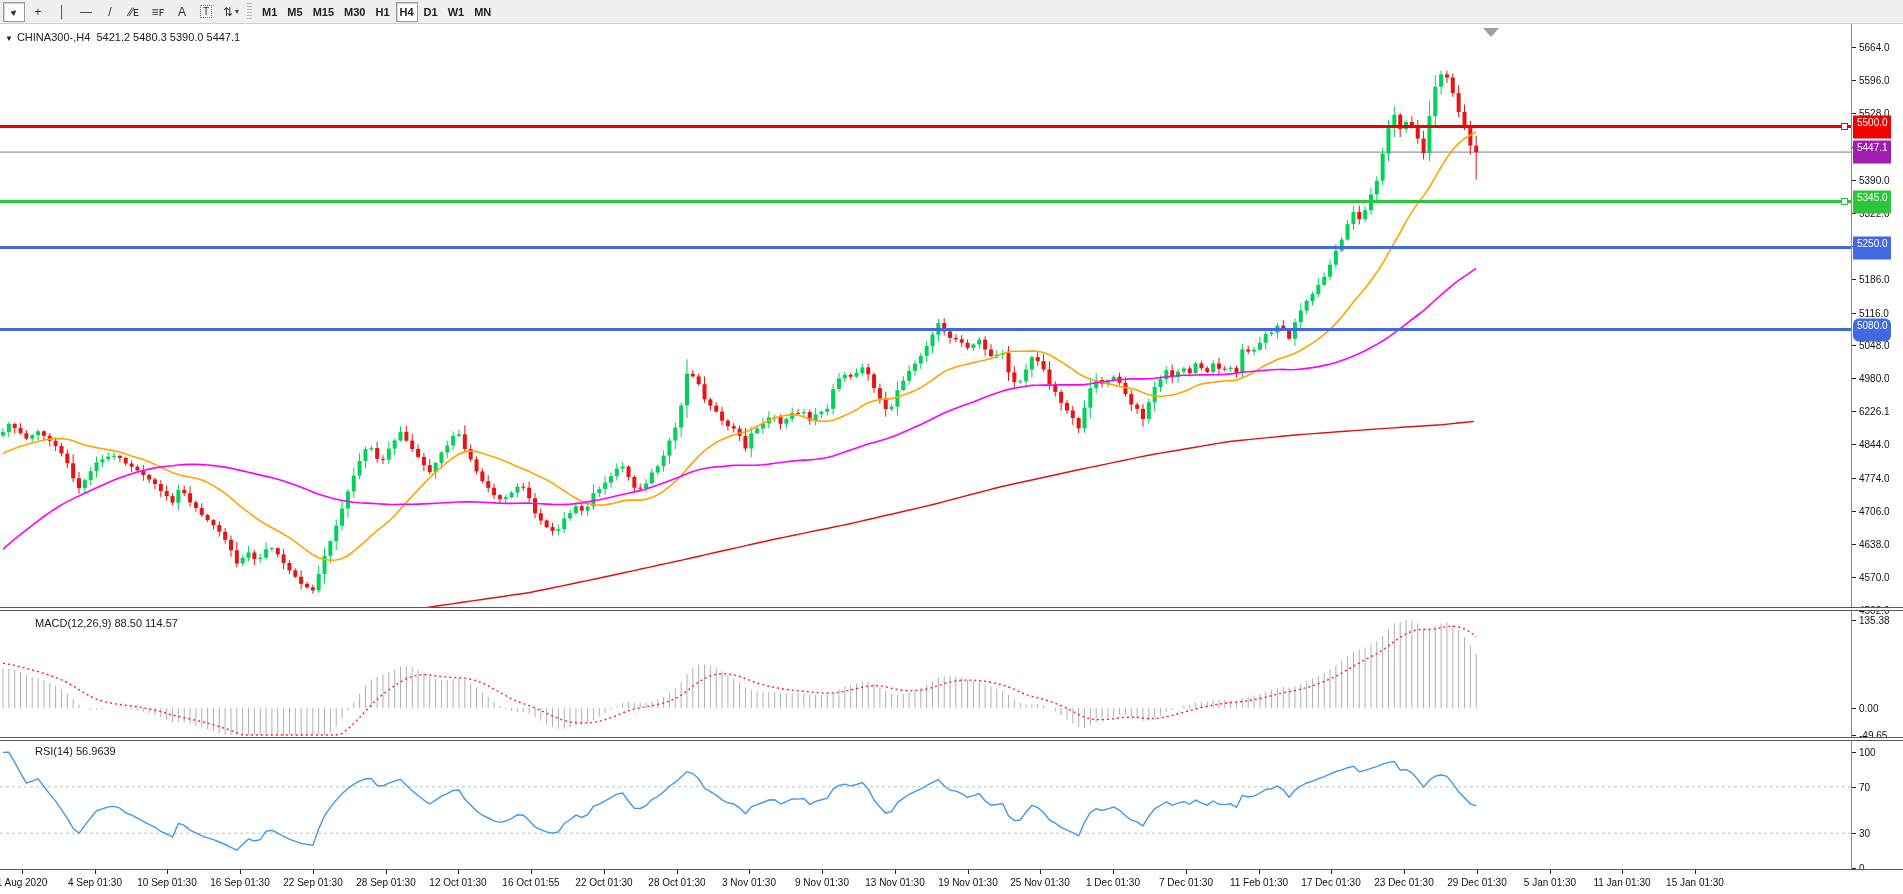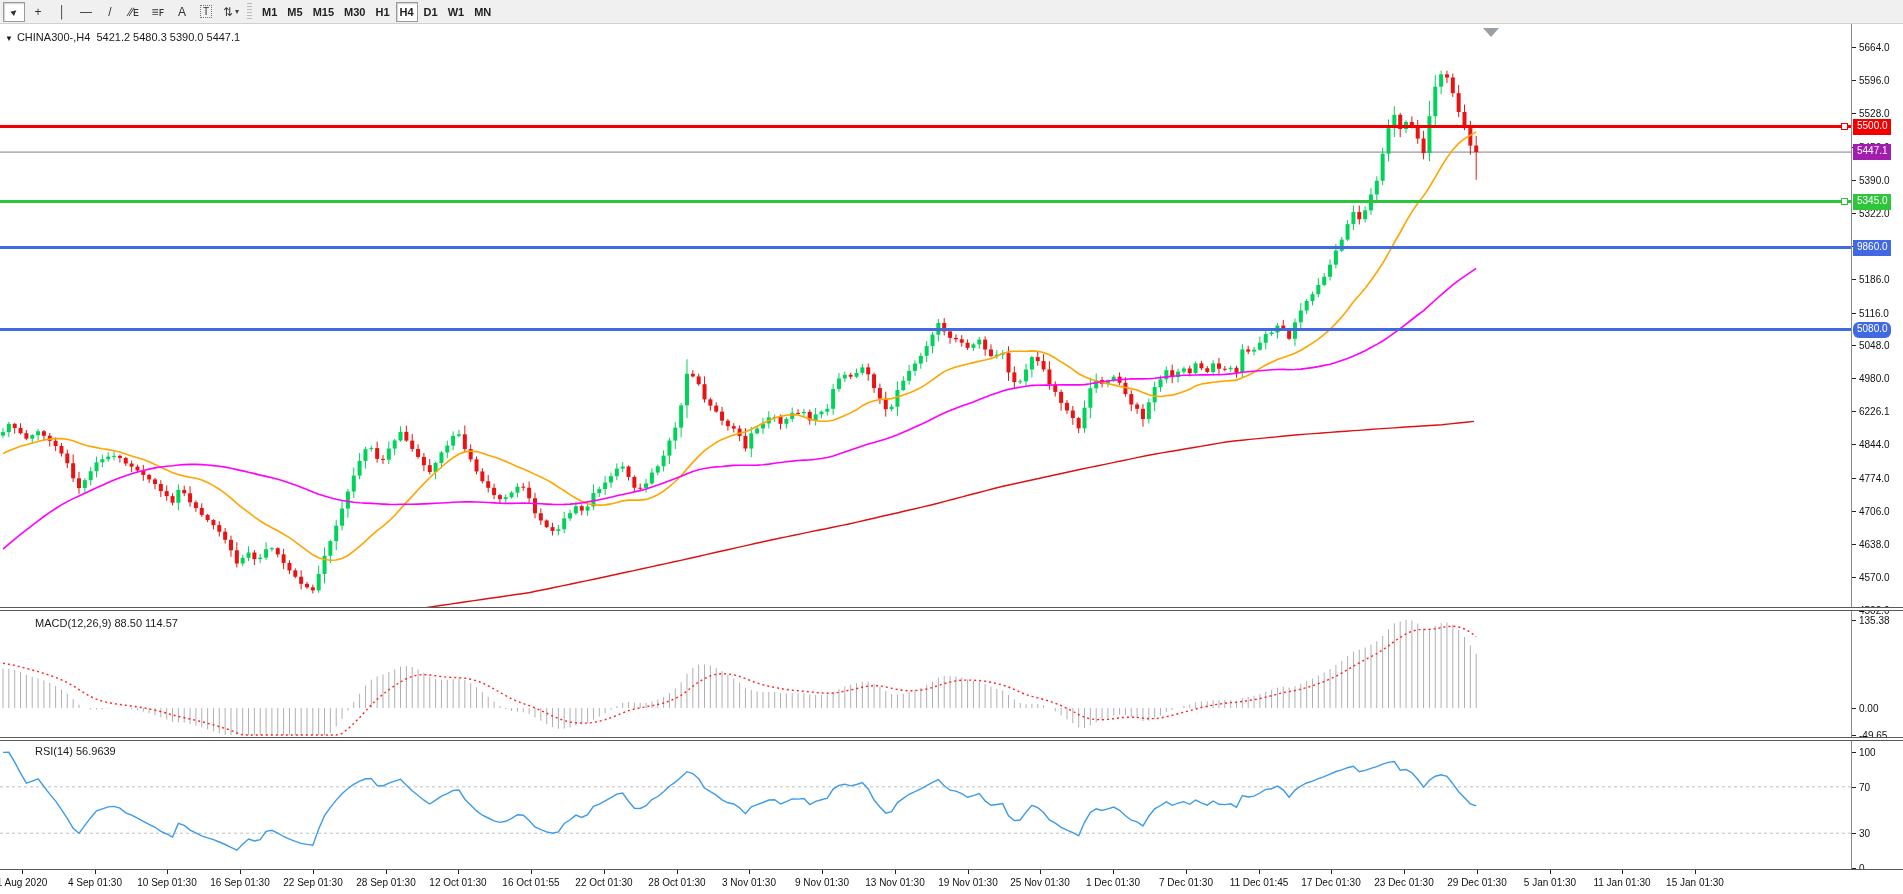--- a/index.html
+++ b/index.html
@@ -17,21 +17,21 @@
   .dd{font-size:8px;color:#444;margin-left:2px;}
   .tlabel-box{border:1px dotted #777;padding:0 2px;font-size:10px;}
   
   .pane{position:absolute;left:0;background:#fff;}
   .sep{position:absolute;left:0;width:1903px;height:4px;background:#fff;
        border-top:1px solid #5a5a5a;border-bottom:1px solid #5a5a5a;box-sizing:border-box;z-index:30;}
   #axis-border{position:absolute;left:1851px;top:24px;width:1px;height:870px;background:#8a8a8a;z-index:25;}
   .axis-label{position:absolute;left:1859px;transform:translateY(-50%);font-size:10px;color:#111;white-space:nowrap;}
   .axis-tick{position:absolute;left:1851px;width:5px;height:1px;background:#222;}
   .price-tag{position:absolute;left:1853px;transform:translateY(-50%);color:#fff;font-size:10px;
-             padding:1px 3px 4px 4px;white-space:nowrap;z-index:40;}
+             padding:1px 3px 11px 4px;white-space:nowrap;z-index:40;}
   .hline{position:absolute;left:0;width:1851px;z-index:20;}
   .endpoint{position:absolute;width:7px;height:7px;background:#fff;box-sizing:border-box;z-index:21;}
   .ind-label{position:absolute;left:3px;font-size:11px;color:#1a1a1a;z-index:15;white-space:pre;margin-left:32px;}
   #chart-title{position:absolute;left:5px;top:31px;font-size:11px;color:#1a1a1a;z-index:15;}
   #chart-title .tri{font-size:8px;margin-right:4px;}
   #shift-marker{position:absolute;left:1483px;top:28px;width:0;height:0;z-index:22;
                 border-left:8px solid transparent;border-right:8px solid transparent;border-top:9px solid #9aa0a6;}
   #annotation{position:absolute;left:1546px;top:413px;font-size:35px;font-weight:bold;color:#f52222;
               z-index:45;letter-spacing:1px;font-family:"Liberation Sans",sans-serif;}
   
@@ -952,21 +952,21 @@
     <div class="x-label" style="left:895px">13 Nov 01:30</div>
       <div class="x-tick" style="left:968px"></div>
     <div class="x-label" style="left:968px">19 Nov 01:30</div>
       <div class="x-tick" style="left:1040px"></div>
     <div class="x-label" style="left:1040px">25 Nov 01:30</div>
       <div class="x-tick" style="left:1113px"></div>
     <div class="x-label" style="left:1113px">1 Dec 01:30</div>
       <div class="x-tick" style="left:1186px"></div>
     <div class="x-label" style="left:1186px">7 Dec 01:30</div>
       <div class="x-tick" style="left:1259px"></div>
-    <div class="x-label" style="left:1259px">11 Dec 01:45</div>
+    <div class="x-label" style="left:1259px">11 Feb 01:30</div>
       <div class="x-tick" style="left:1331px"></div>
     <div class="x-label" style="left:1331px">17 Dec 01:30</div>
       <div class="x-tick" style="left:1404px"></div>
     <div class="x-label" style="left:1404px">23 Dec 01:30</div>
       <div class="x-tick" style="left:1477px"></div>
     <div class="x-label" style="left:1477px">29 Dec 01:30</div>
       <div class="x-tick" style="left:1550px"></div>
     <div class="x-label" style="left:1550px">5 Jan 01:30</div>
       <div class="x-tick" style="left:1622px"></div>
     <div class="x-label" style="left:1622px">11 Jan 01:30</div>
@@ -981,17 +981,17 @@
 <div class="ind-label" id="rsi-label" style="top:745px"><span>RSI(14)</span> <span>56.9639</span></div>
 <div id="shift-marker"></div>
 
 <div class="hline" style="top: 125px; height: 3px; background: rgb(242, 0, 0);"></div>
     <div class="endpoint" style="left: 1841px; top: 123px; border: 1.5px solid rgb(242, 0, 0);"></div>
     <div class="price-tag" style="top: 126.5px; background: rgb(242, 0, 0);">5500.0</div>
     <div class="hline" style="top: 200px; height: 3px; background: rgb(45, 197, 58);"></div>
     <div class="endpoint" style="left: 1841px; top: 198px; border: 1.5px solid rgb(45, 197, 58);"></div>
     <div class="price-tag" style="top: 201.5px; background: rgb(45, 197, 58);">5345.0</div>
     <div class="hline" style="top: 246.1px; height: 3px; background: rgb(65, 105, 225);"></div>
-    <div class="price-tag" style="top: 247.6px; background: rgb(65, 105, 225);">9860.0</div>
+    <div class="price-tag" style="top: 247.6px; background: rgb(65, 105, 225);">5250.0</div>
     <div class="hline" style="top: 328.4px; height: 3px; background: rgb(65, 105, 225);"></div>
     <div class="price-tag" style="top: 329.9px; background: rgb(65, 105, 225); border-radius: 6px;">5080.0</div>
     <div class="price-tag" style="top: 152.079px; background: #a21caf;">5447.1</div>
 </div>
 
 </body></html>

